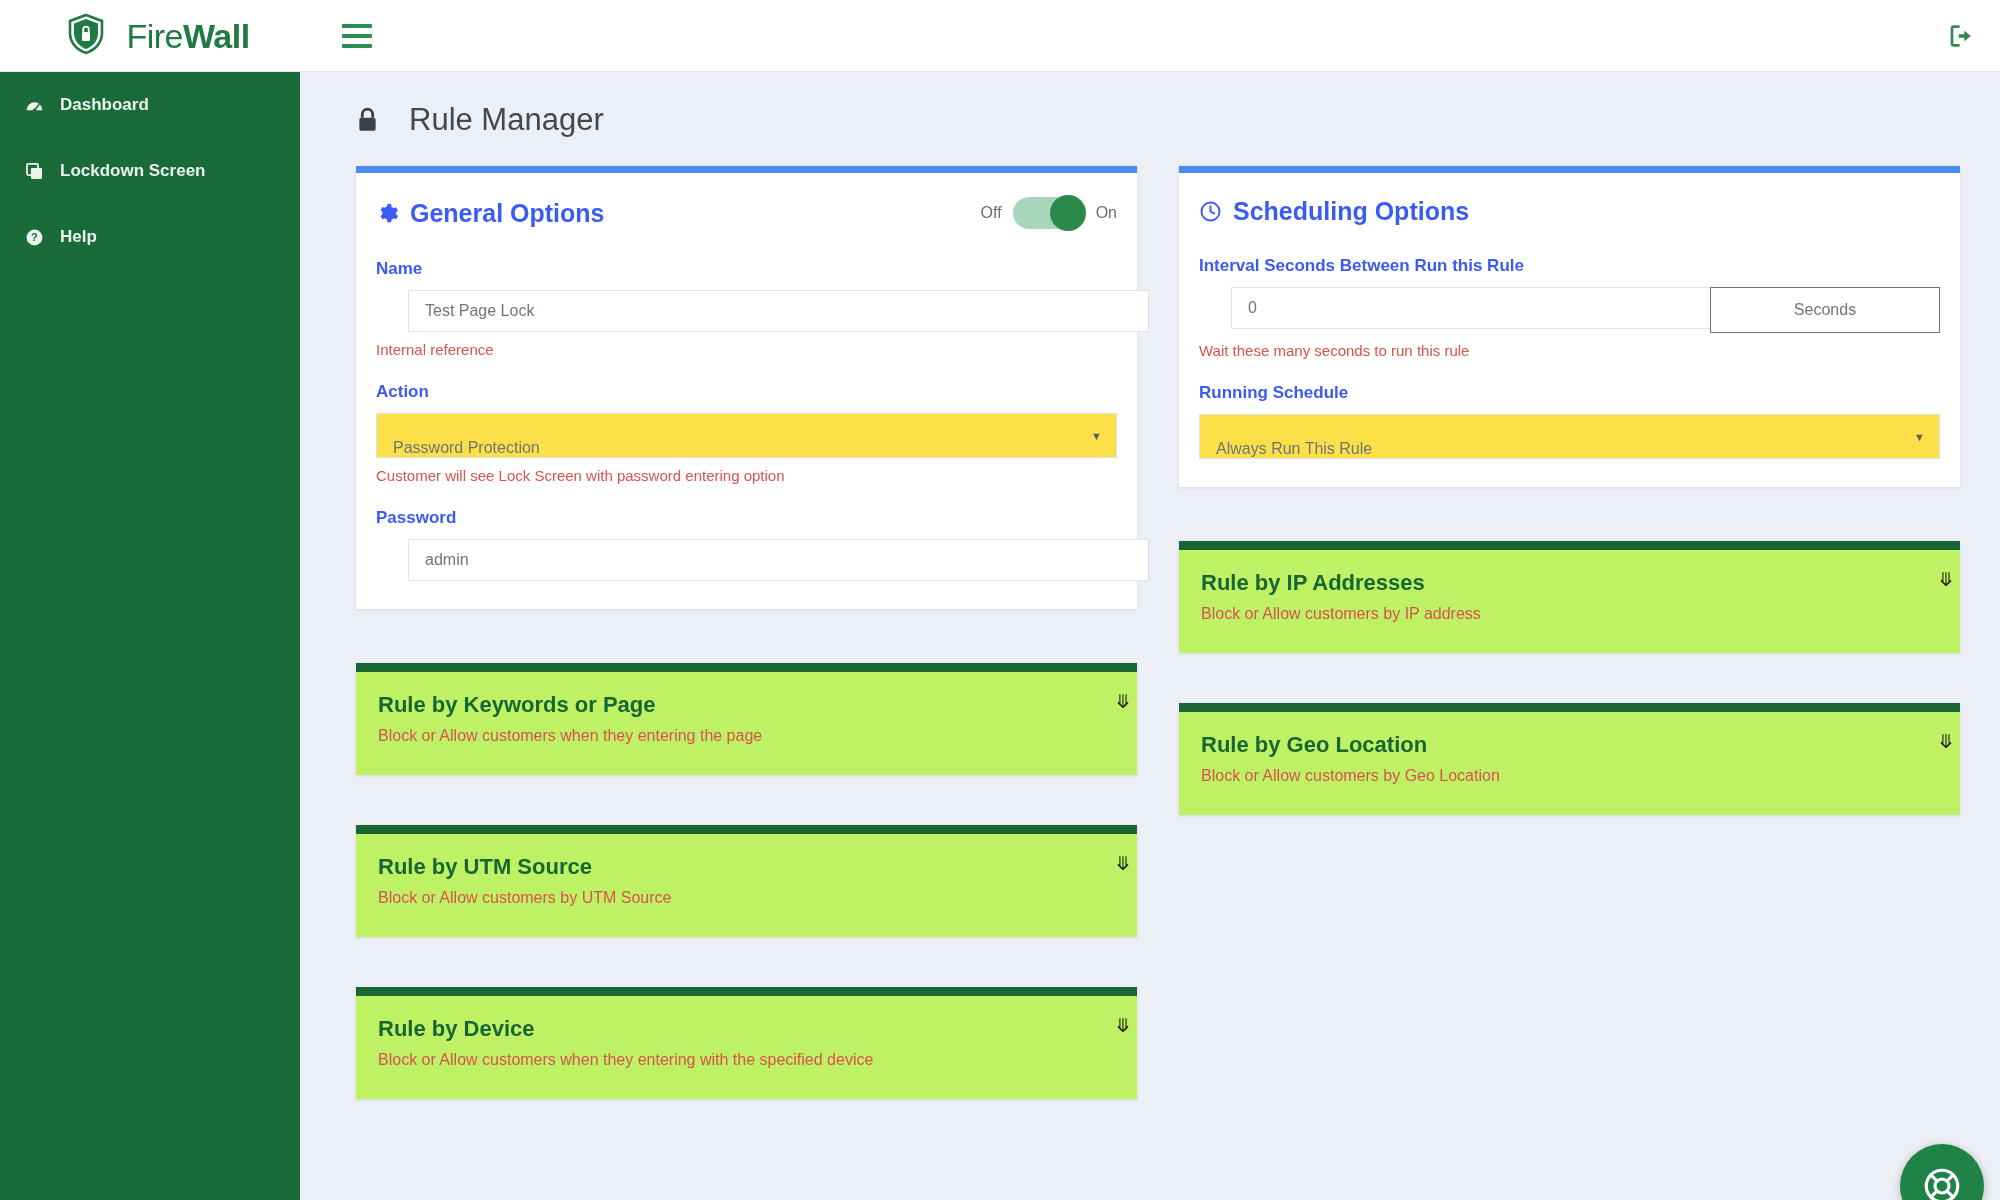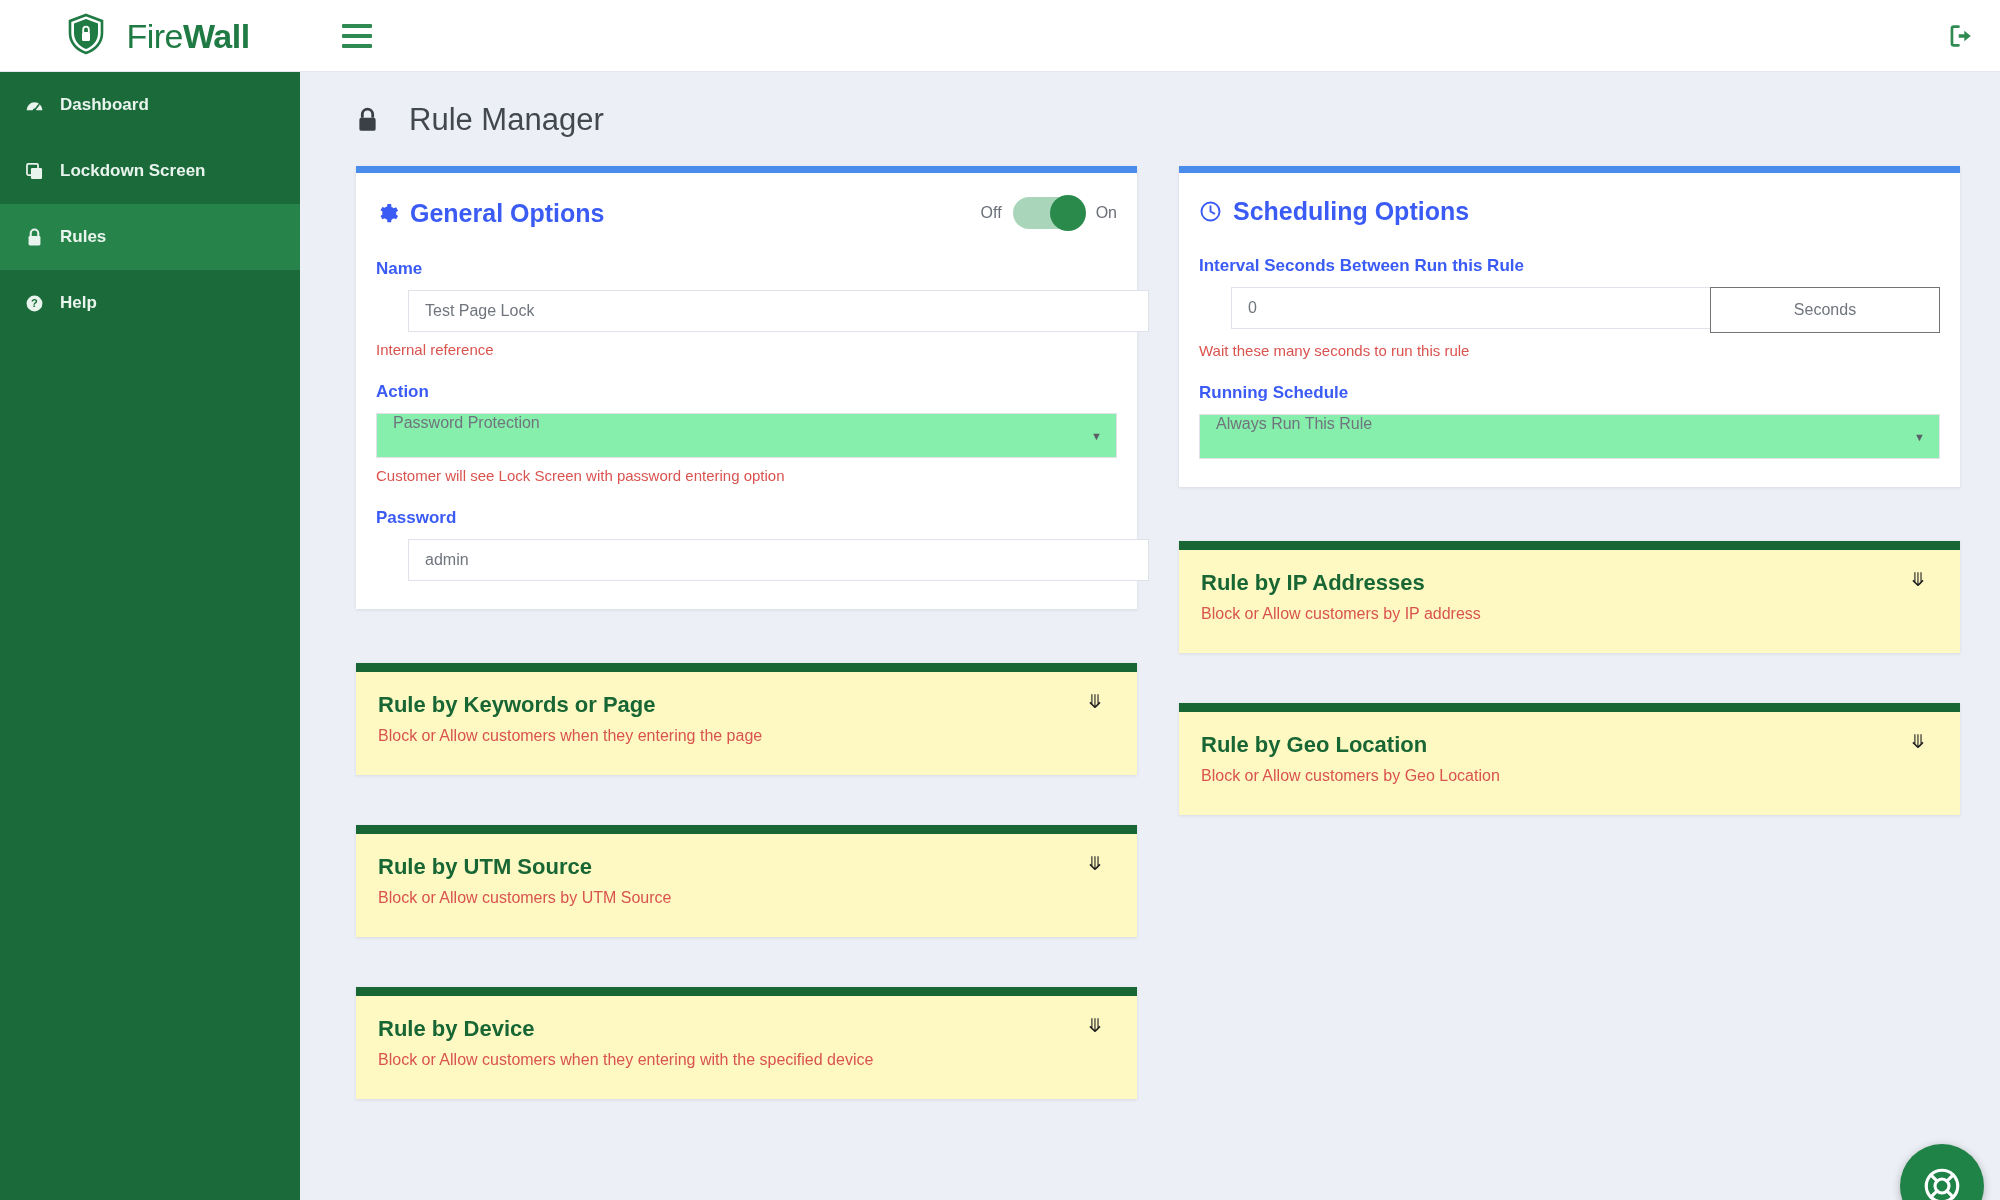--- a/index.html
+++ b/index.html
@@ -127,23 +127,23 @@
     width: 100%; height: 42px;
     border: 1px solid #dfe2e9; background: #fff;
     padding: 0 16px; font-size: 16px; color: #6f747d;
     font-family: Liberation Sans, sans-serif;
     outline: none;
     margin-left: 32px;
   }
   .f-input::placeholder { color: #8d929b; }
   .f-select {
     width: 100%; height: 45px;
-    border: 1px solid #dfe2e9; background: #86efac;
+    border: 1px solid #dfe2e9; background: #fde047;
     padding: 0 18px 0 16px; font-size: 16px; color: #6f747d;
-    position: relative; display: flex; align-items: flex-start;
+    position: relative; display: flex; align-items: flex-end;
     cursor: pointer;
   }
   .f-select .caret {
     position: absolute; right: 14px; top: 50%;
     transform: translateY(-50%);
     font-size: 11px; color: #5a5f68;
   }
   .f-help {
     display: block; margin-top: 9px;
     font-size: 15px; color: #d9534f;
@@ -153,25 +153,25 @@
   .input-group .f-input { border-right: none; }
   .ig-addon {
     width: 230px; height: 46px; flex: 0 0 230px;
     border: 1px solid #737373; background: #fff;
     display: flex; align-items: center; justify-content: center;
     font-size: 16px; color: #6f747d;
   }
 
   
   .acc {
-    background: #fef9c3;
+    background: #bef264;
     border-top: 9px solid #176634;
     box-shadow: 0 1px 3px rgba(40,50,70,.10);
     margin-bottom: 50px;
-    padding: 20px 34px 30px 22px;
+    padding: 20px 6px 30px 22px;
     cursor: pointer;
   }
   .acc-row {
     display: flex; align-items: flex-start; justify-content: space-between;
   }
   .acc-title {
     color: #176634; font-size: 22px; font-weight: 700;
   }
   .acc-chevron { color: #1d1d1d; font-size: 19px; line-height: 1.1; }
   .acc-desc {
@@ -237,29 +237,20 @@
   <div class="nav-item">
     <span class="nav-ico">
       <svg width="19" height="19" viewBox="0 0 24 24">
         <rect x="2.5" y="2.5" width="14" height="14" rx="1.6" fill="none" stroke="#eaf4ee" stroke-width="2.2"></rect>
         <rect x="7.5" y="7.5" width="14" height="14" rx="1.6" fill="#eaf4ee"></rect>
       </svg>
     </span>
     <span>Lockdown Screen</span>
   </div>
 
-  <div class="nav-item active">
-    <span class="nav-ico">
-      <svg width="17" height="19" viewBox="0 0 20 24">
-        <rect x="2.5" y="10" width="15" height="12" rx="1.8" fill="#eaf4ee"></rect>
-        <path d="M5.2 10 V6.8 a4.8 4.8 0 0 1 9.6 0 V10" fill="none" stroke="#eaf4ee" stroke-width="2.6"></path>
-      </svg>
-    </span>
-    <span>Rules</span>
-  </div>
 
   <div class="nav-item">
     <span class="nav-ico">
       <svg width="19" height="19" viewBox="0 0 24 24">
         <circle cx="12" cy="12" r="10" fill="#eaf4ee"></circle>
         <text x="12" y="17" font-size="14" font-weight="bold" fill="#1b6b3a" text-anchor="middle" font-family="Liberation Sans, sans-serif">?</text>
       </svg>
     </span>
     <span>Help</span>
   </div>

